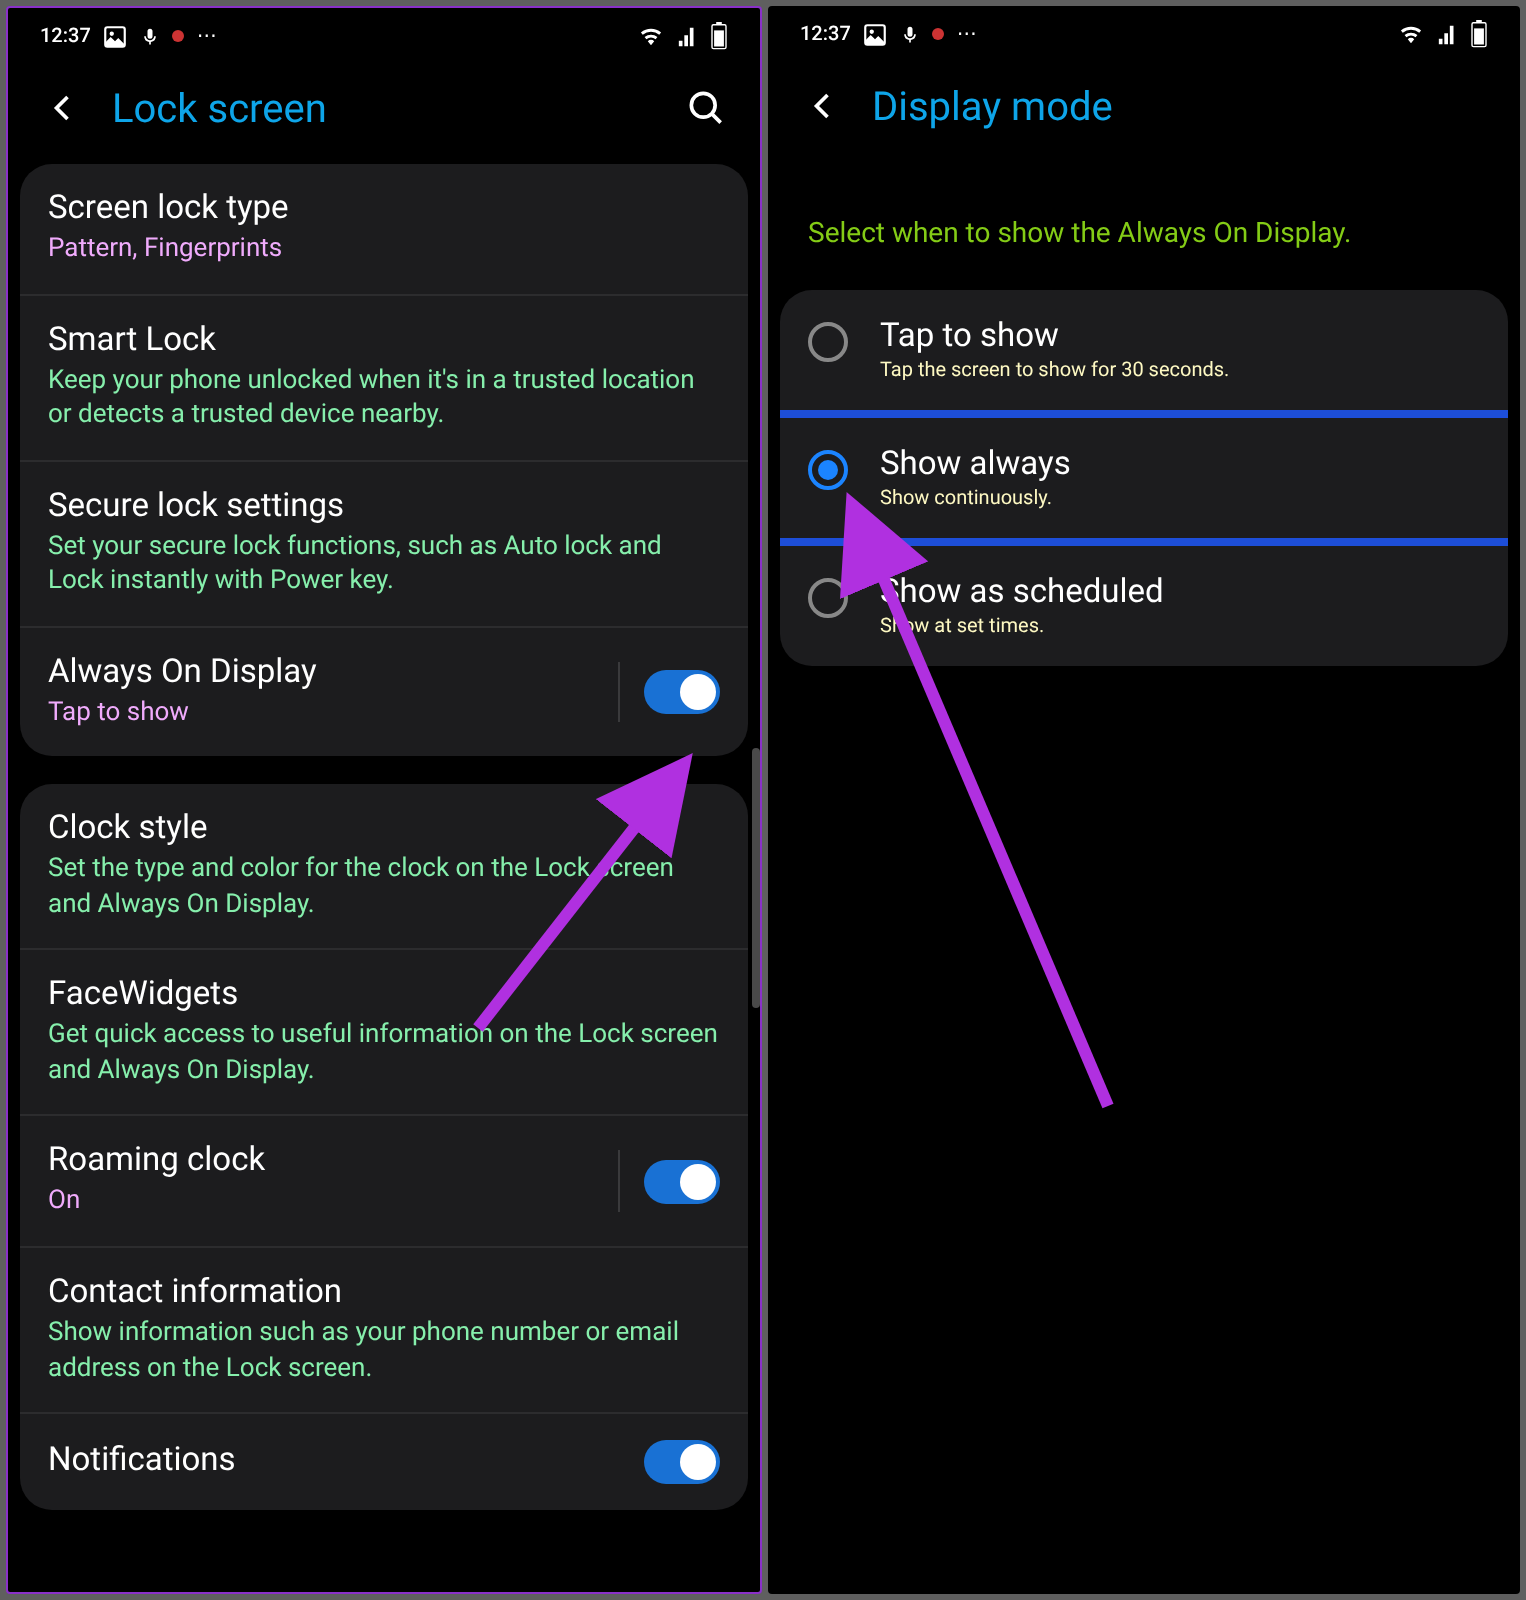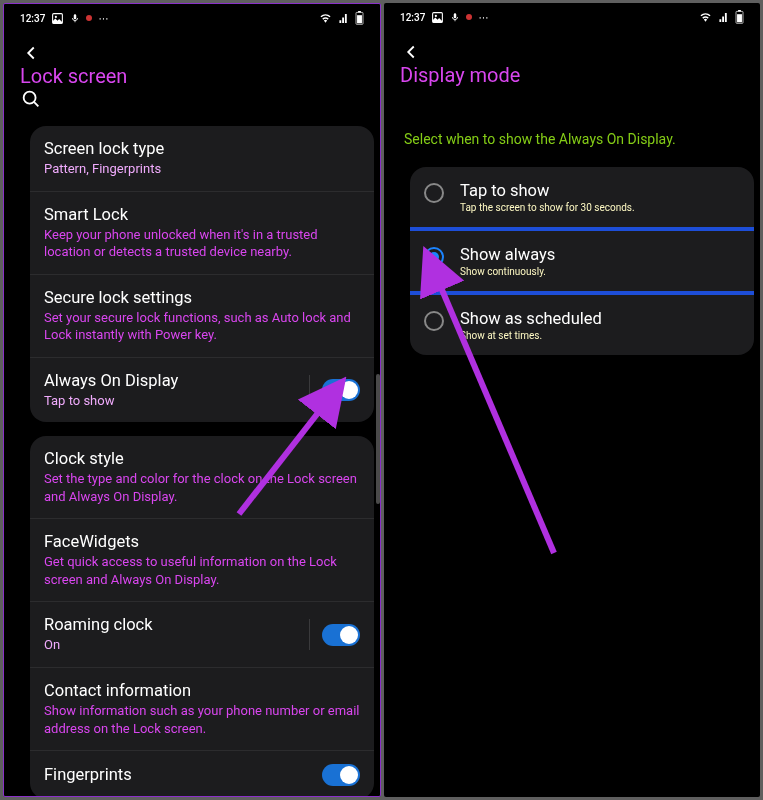--- a/index.html
+++ b/index.html
@@ -3,31 +3,31 @@
 <meta charset="utf-8">
 <style>
 * { margin:0; padding:0; box-sizing:border-box; font-family:-apple-system,Roboto,Arial,sans-serif; }
 body { background:#5f5f5f; width:763px; height:800px; display:flex; gap:3px; padding:3px; }
 .phone { flex:1; background:#000; border-radius:2px; overflow:hidden; display:flex; flex-direction:column; position:relative; }
 .phone.left { border:1px solid #8a30c9; }
 .statusbar { height:28px; display:flex; justify-content:space-between; align-items:center; padding:0 16px; color:#fff; font-size:10px; font-weight:500; }
 .status-left { display:flex; align-items:center; gap:6px; }
 .status-right { display:flex; align-items:center; gap:4px; }
 .dot { width:6px; height:6px; border-radius:50%; background:#cc3333; display:inline-block; }
-.header { display:flex; align-items:flex-start; padding:10px 16px 16px 16px; color:#d946ef;flex-direction:column; }
+.header { display:flex; align-items:center; padding:10px 16px 16px 16px; color:#0ea5e9; }
 .back-icon { width:22px; height:22px; margin-right:14px; cursor:pointer; }
 .header-title { font-size:20px; font-weight:400; flex:1; }
 .search-icon { width:22px; height:22px; cursor:pointer; }
 .content { flex:1; overflow:hidden; padding:0 6px; }
 .subhead { color:#84cc16; font-size:14px; padding:28px 14px 20px 14px; }
-.card { background:#1c1c1e; border-radius:16px; padding:0; margin-bottom:14px;margin-left:20px; }
+.card { background:#1c1c1e; border-radius:16px; padding:0; margin-bottom:14px; }
 .item { padding:13px 14px; position:relative; }
 .item+.item { border-top:1px solid #2c2c2e; }
 .item-title { color:#fff; font-size:16.5px; font-weight:400; margin-bottom:2px; }
-.item-sub { color:#d946ef; font-size:13px; line-height:1.35; }
+.item-sub { color:#86efac; font-size:13px; line-height:1.35; }
 .item-sub.blue { color:#f0abfc; }
 .switch-row { display:flex; align-items:center; justify-content:space-between; }
 .switch-text { flex:1; padding-right:12px; }
 .switch-divider { width:1px; background:#3a3a3c; align-self:stretch; margin:4px 0; }
 .switch { width:38px; height:22px; background:#1971d4; border-radius:11px; position:relative; flex-shrink:0; margin-left:12px; cursor:pointer; }
 .switch::after { content:""; position:absolute; width:18px; height:18px; background:#fff; border-radius:50%; top:2px; right:2px; }
 .radio-item { display:flex; align-items:flex-start; padding:14px; gap:16px; }
 .radio-item+.radio-item { border-top:4px solid #1d4ed8; }
 .radio { width:20px; height:20px; border:2px solid #888; border-radius:50%; flex-shrink:0; margin-top:2px; position:relative; cursor:pointer; }
 .radio.selected { border-color:#1b84ff; }
@@ -123,21 +123,21 @@
         </div>
         <div class="switch-divider"></div>
         <div class="switch"></div>
       </div>
       <div class="item">
         <div class="item-title">Contact information</div>
         <div class="item-sub">Show information such as your phone number or email address on the Lock screen.</div>
       </div>
       <div class="item switch-row">
         <div class="switch-text">
-          <div class="item-title">Fingerprints</div>
+          <div class="item-title">Notifications</div>
         </div>
         <div class="switch"></div>
       </div>
     </div>
   </div>
 
   <div class="scrollhint" style="top:370px;height:130px;"></div>
 
   <svg class="arrow" style="left:220px;top:370px;width:130px;height:150px;" viewBox="0 0 130 150">
     <defs>

